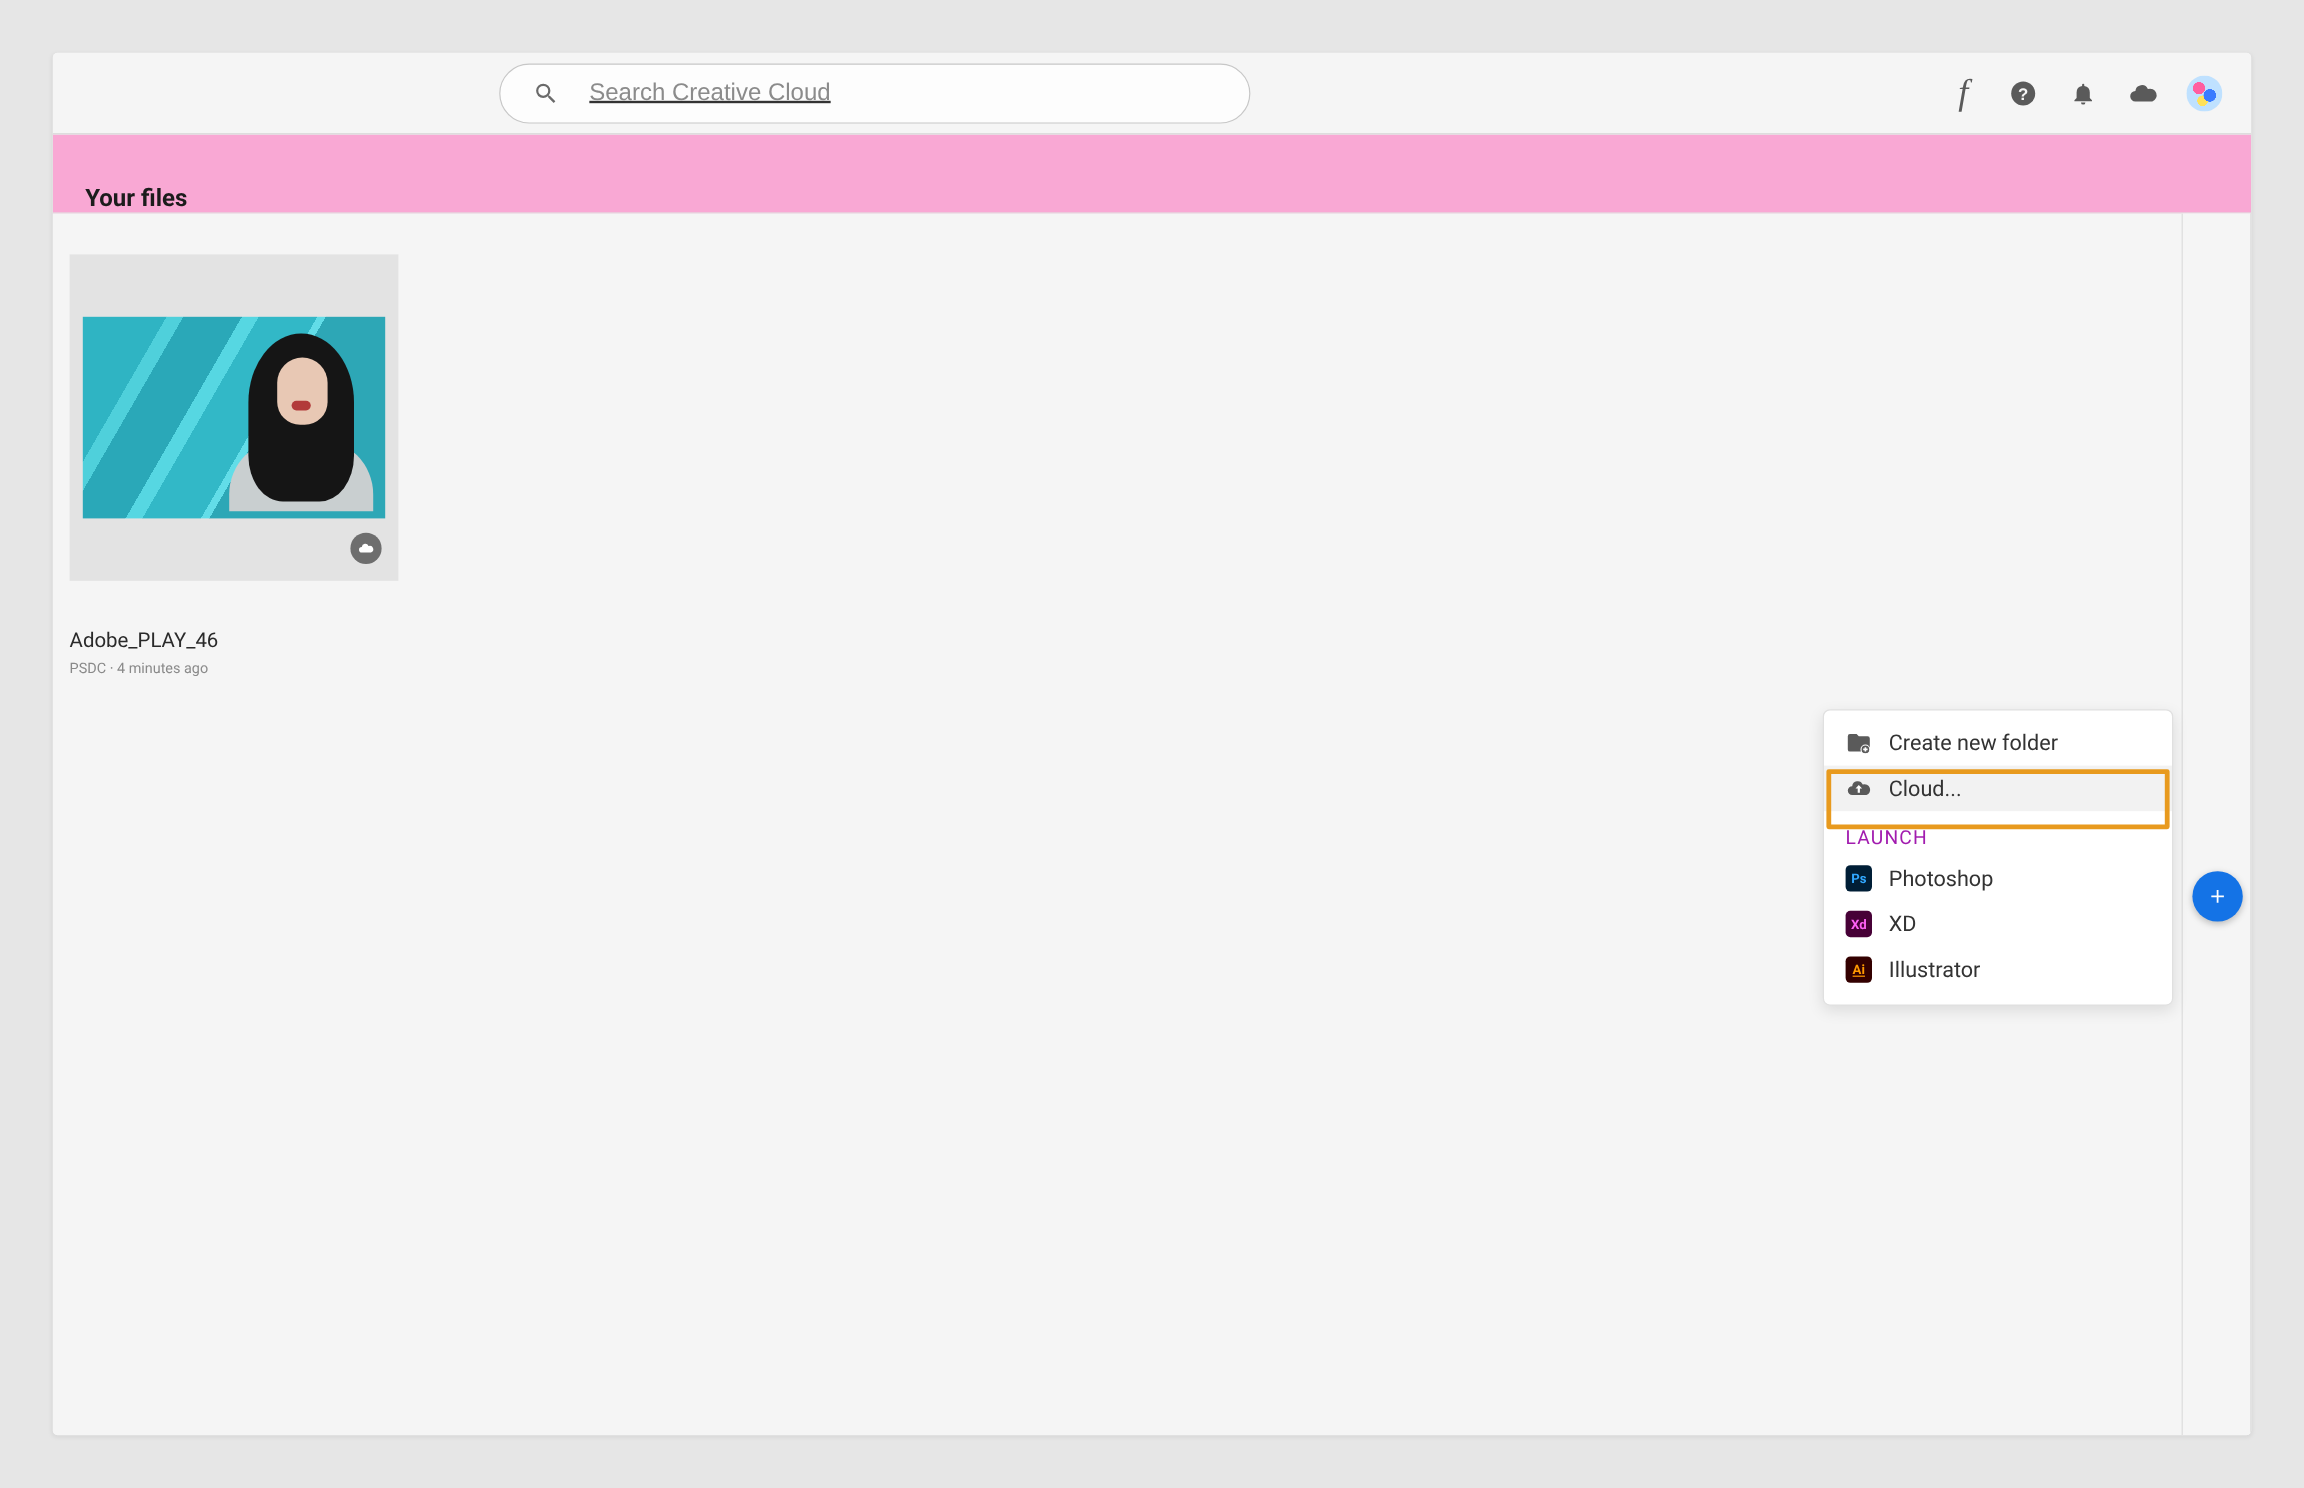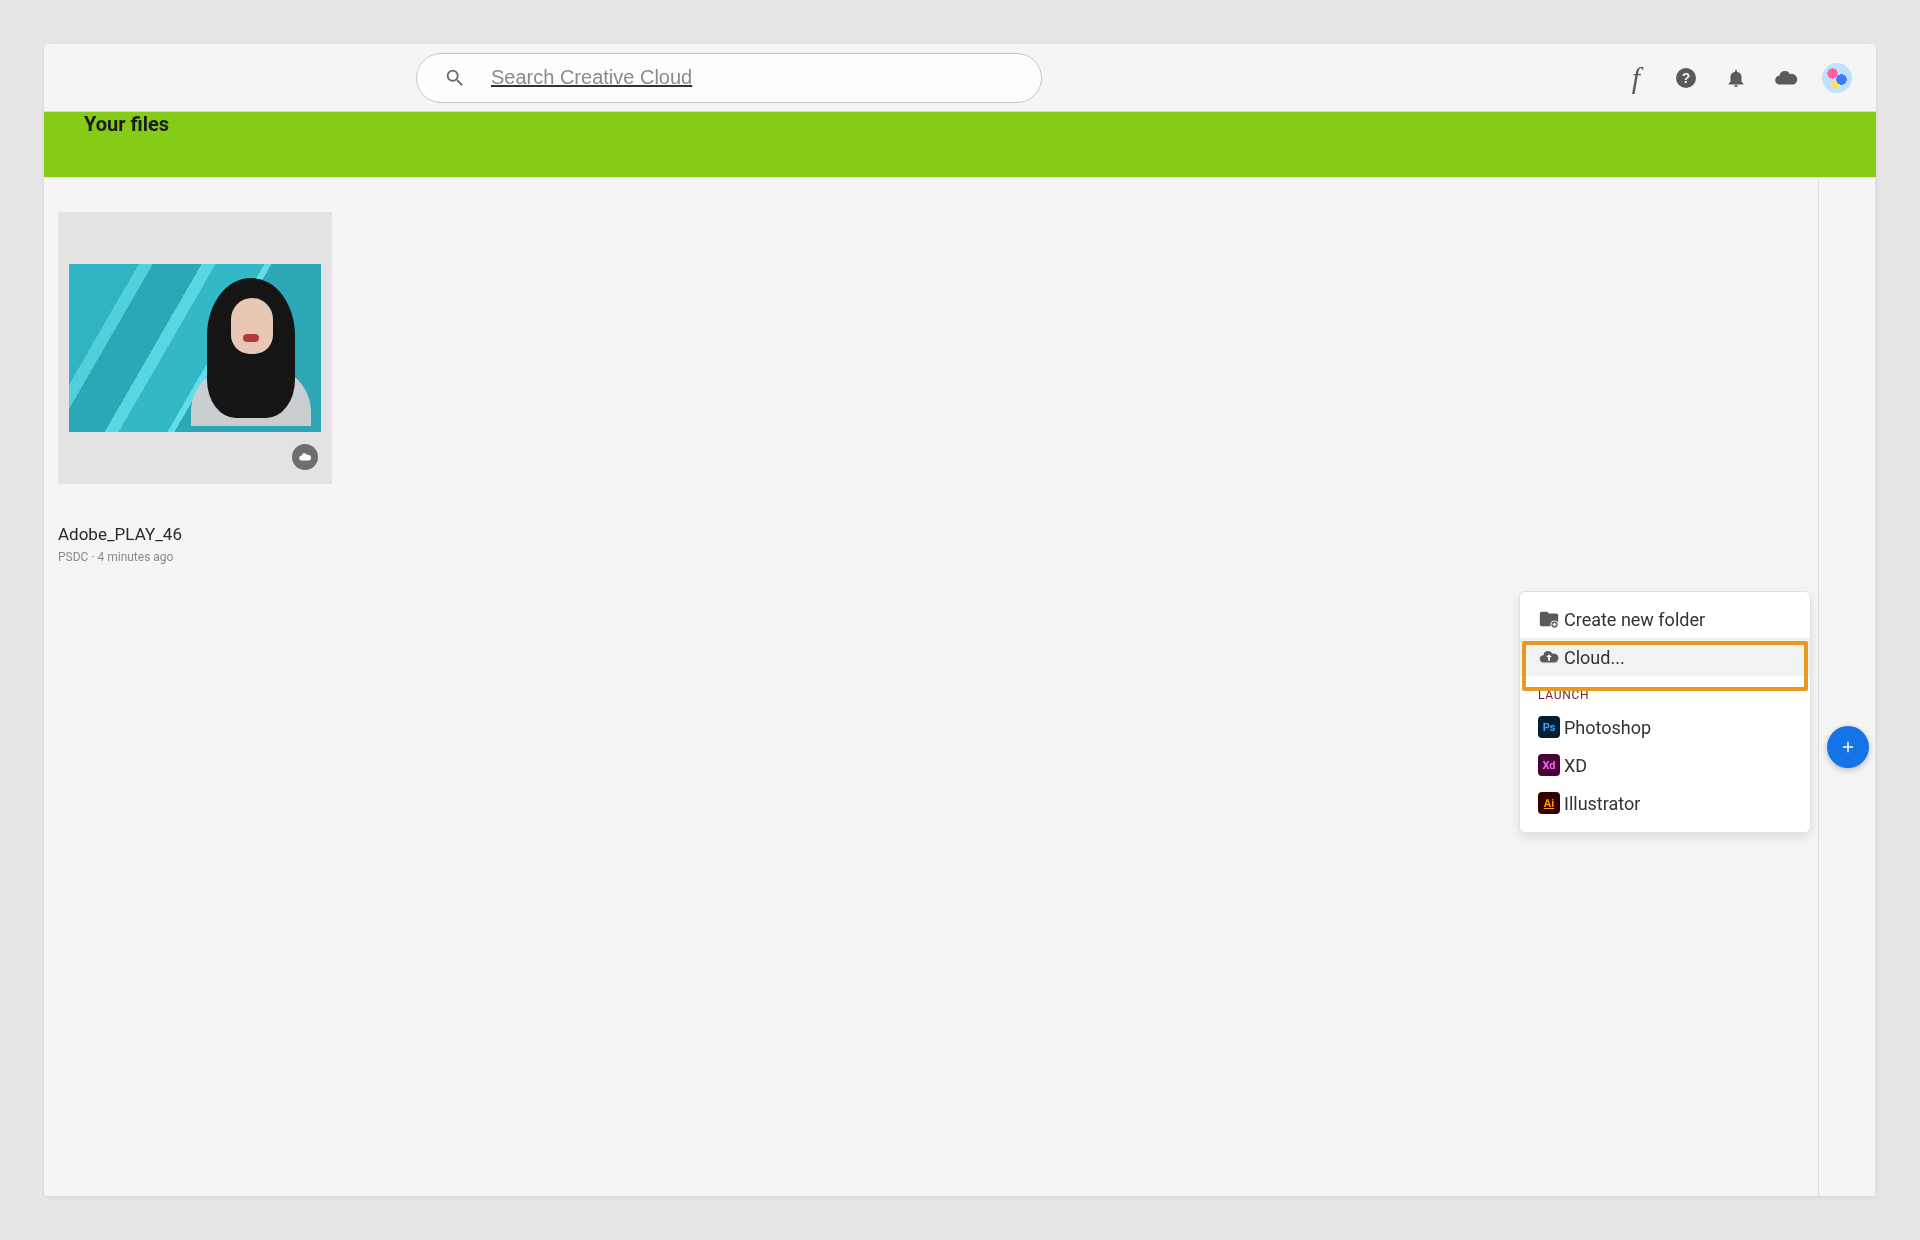--- a/index.html
+++ b/index.html
@@ -75,25 +75,25 @@
     width: 30px; height: 30px; border-radius: 50%;
     background: radial-gradient(circle at 35% 35%, #ff5ea0 0 18%, transparent 19%),
                 radial-gradient(circle at 65% 55%, #3a7bff 0 20%, transparent 21%),
                 radial-gradient(circle at 45% 70%, #ffe15a 0 16%, transparent 17%),
                 #bfe1ff;
     cursor:pointer;
   }
   
   .page-head {
     height: 66px;
-    background: #84cc16;
+    background: #f9a8d4;
     border-bottom: 1px solid #e2e2e2;
     display:flex;
-    align-items:flex-start;
-    padding-left: 40px;
+    align-items:flex-end;
+    padding-left: 27px;
   }
   .page-head h1 {
     font-size: 20px;
     font-weight: 700;
     color: #1c1c1c;
   }
   
   .content {
     position:absolute;
     top: 134px;
@@ -213,21 +213,21 @@
     background:#fff;
     border:1px solid #e0e0e0;
     border-radius: 6px;
     box-shadow: 0 4px 12px rgba(0,0,0,0.1);
     padding: 8px 0 10px;
     z-index: 20;
   }
   .dd-item {
     display:flex;
     align-items:center;
-    gap: 4px;
+    gap: 14px;
     padding: 8px 18px;
     font-size: 18px;
     color:#333;
     cursor:pointer;
   }
   .dd-item.highlighted {
     background:#f2f2f2;
   }
   .dd-highlight-ring {
     position:absolute;
@@ -235,23 +235,23 @@
     top: 49px;
     height: 50px;
     border: 4px solid #e89a1e;
     border-radius: 2px;
     pointer-events:none;
   }
   .dd-icon { width:22px; height:22px; display:flex; align-items:center; justify-content:center; }
   .dd-icon svg { width:22px; height:22px; fill:#5a5a5a; }
   .dd-section-label {
     padding: 12px 18px 6px;
-    font-size: 12px;
+    font-size: 16px;
     letter-spacing: 0.06em;
-    color:#7f1d1d;
+    color:#a21caf;
   }
   .app-badge {
     width:22px; height:22px; border-radius:4px;
     display:flex; align-items:center; justify-content:center;
     font-size:11px; font-weight:700; color:#fff;
   }
   .badge-xd { background:#470137; color:#ff61f6; }
   .badge-ps { background:#001e36; color:#31a8ff; }
   .badge-ai { background:#330000; color:#ff9a00;text-decoration:underline; }
 </style>

